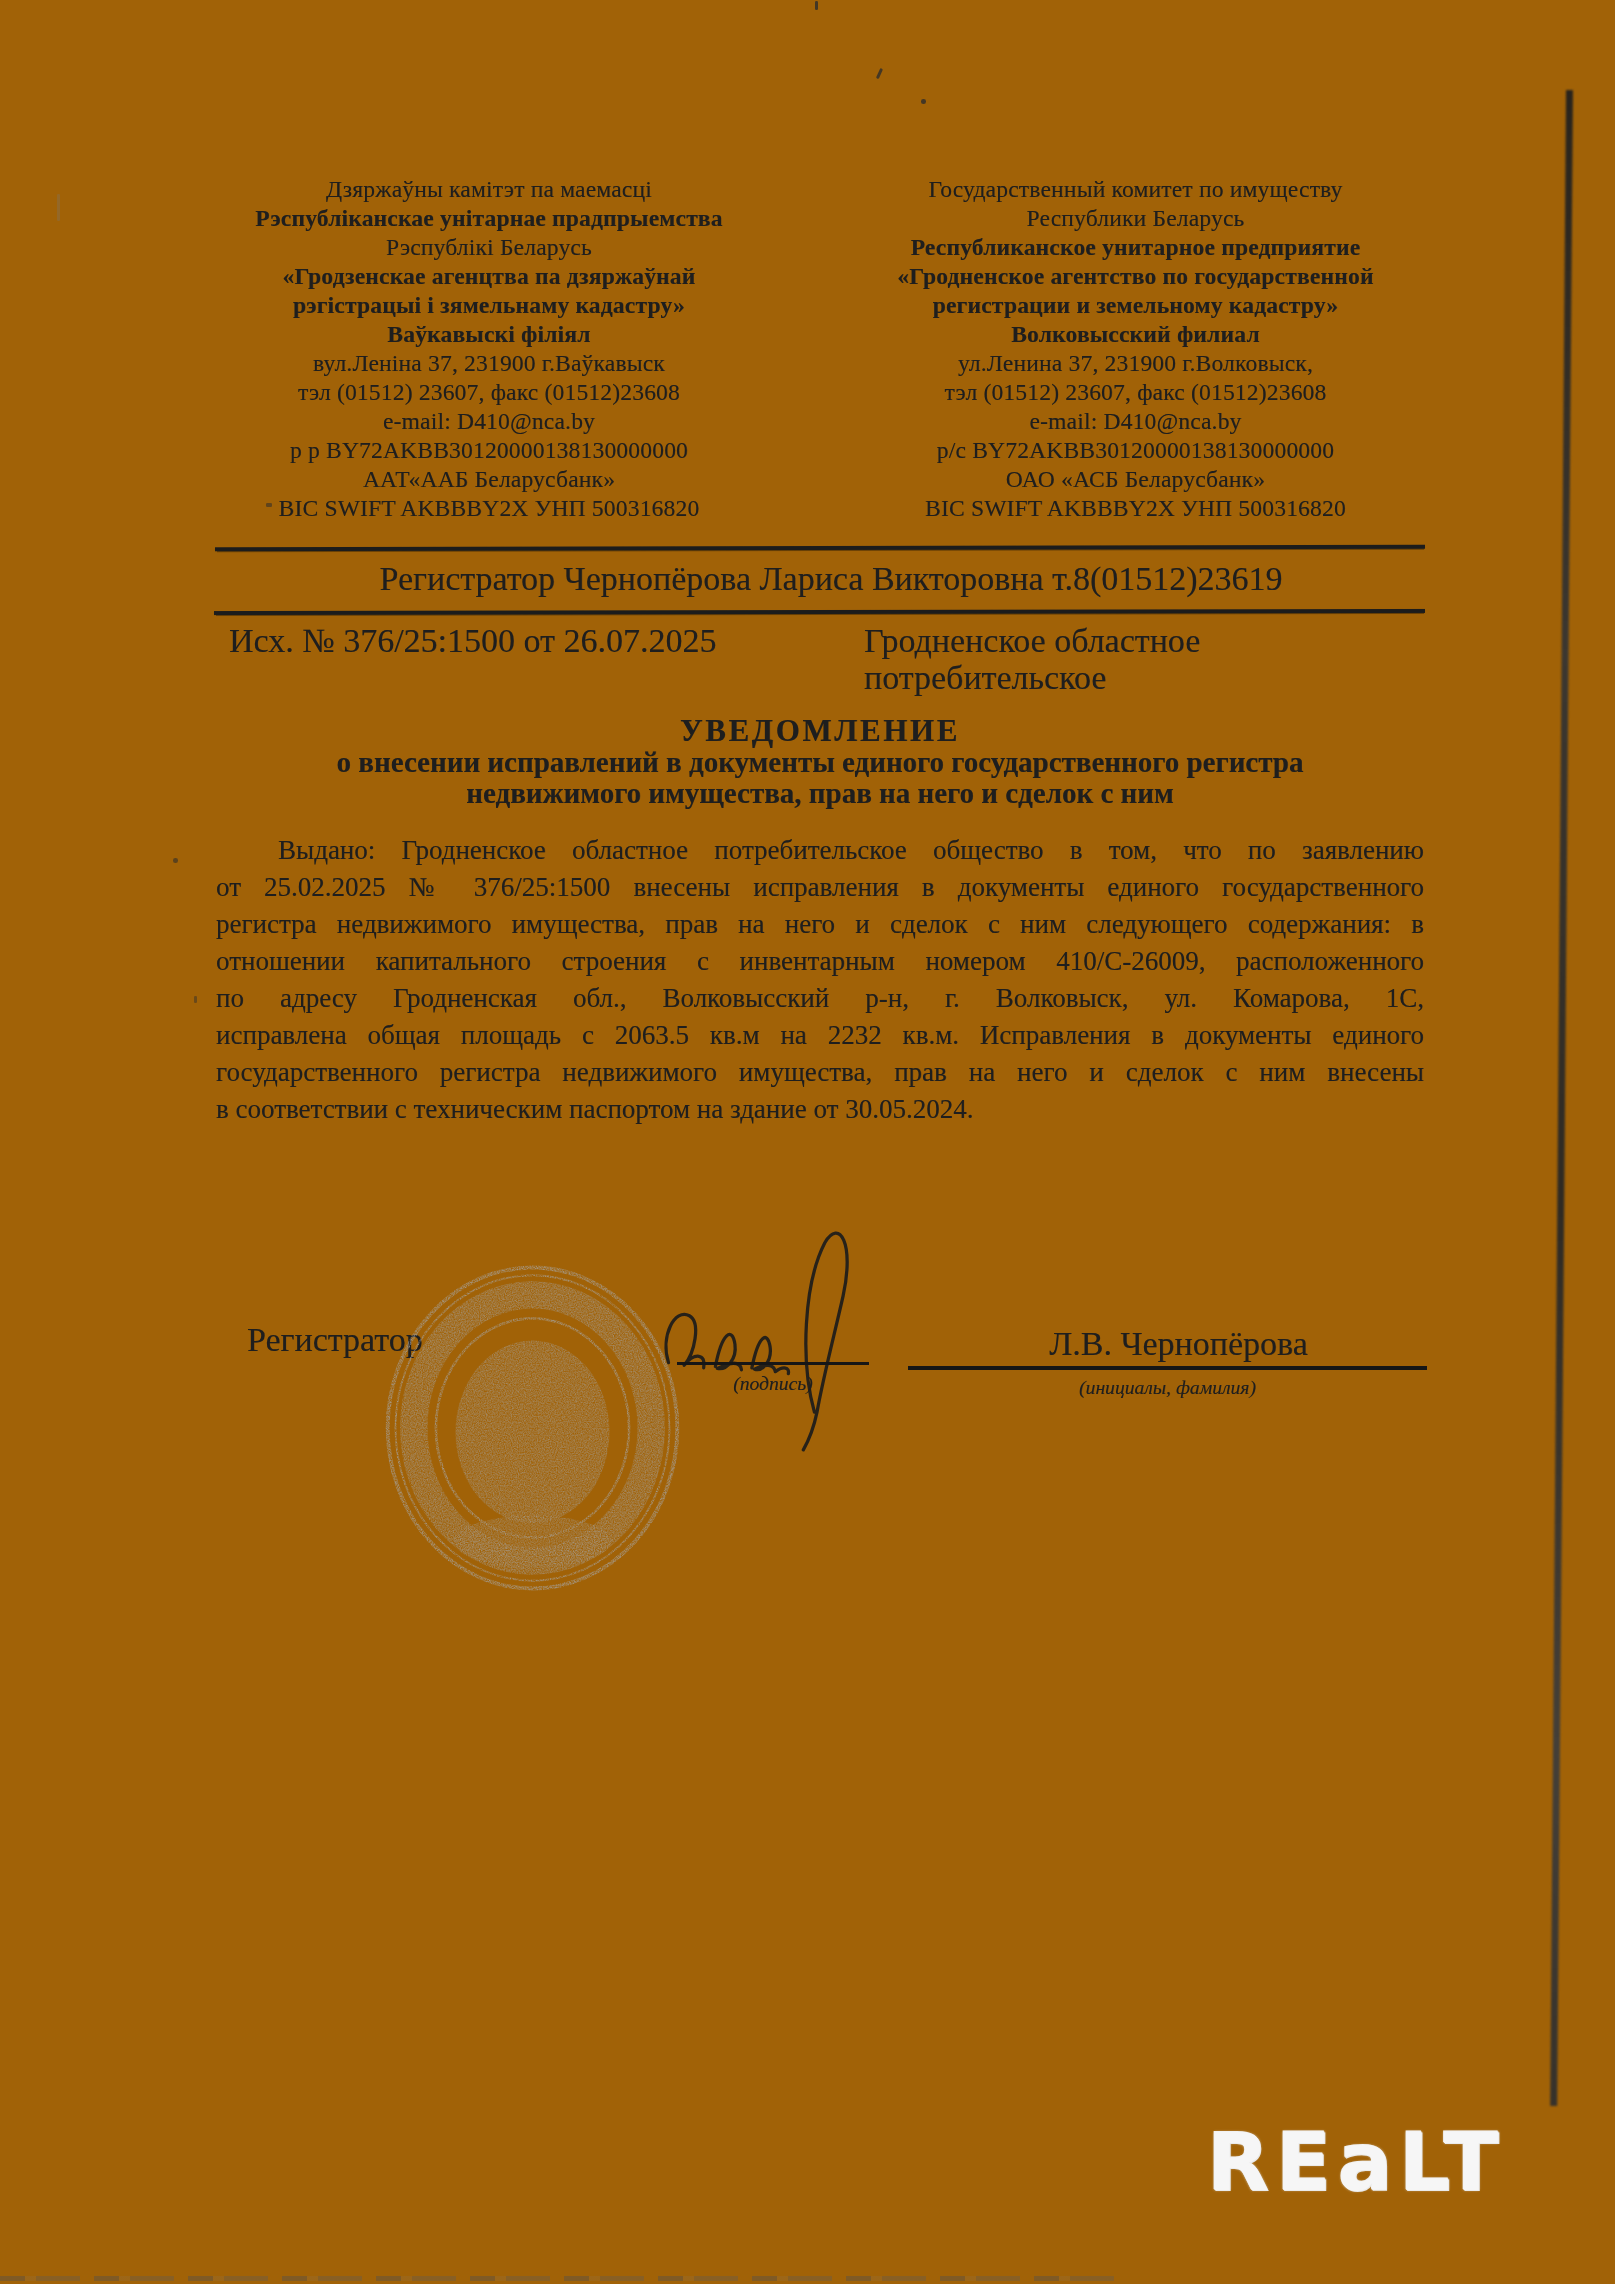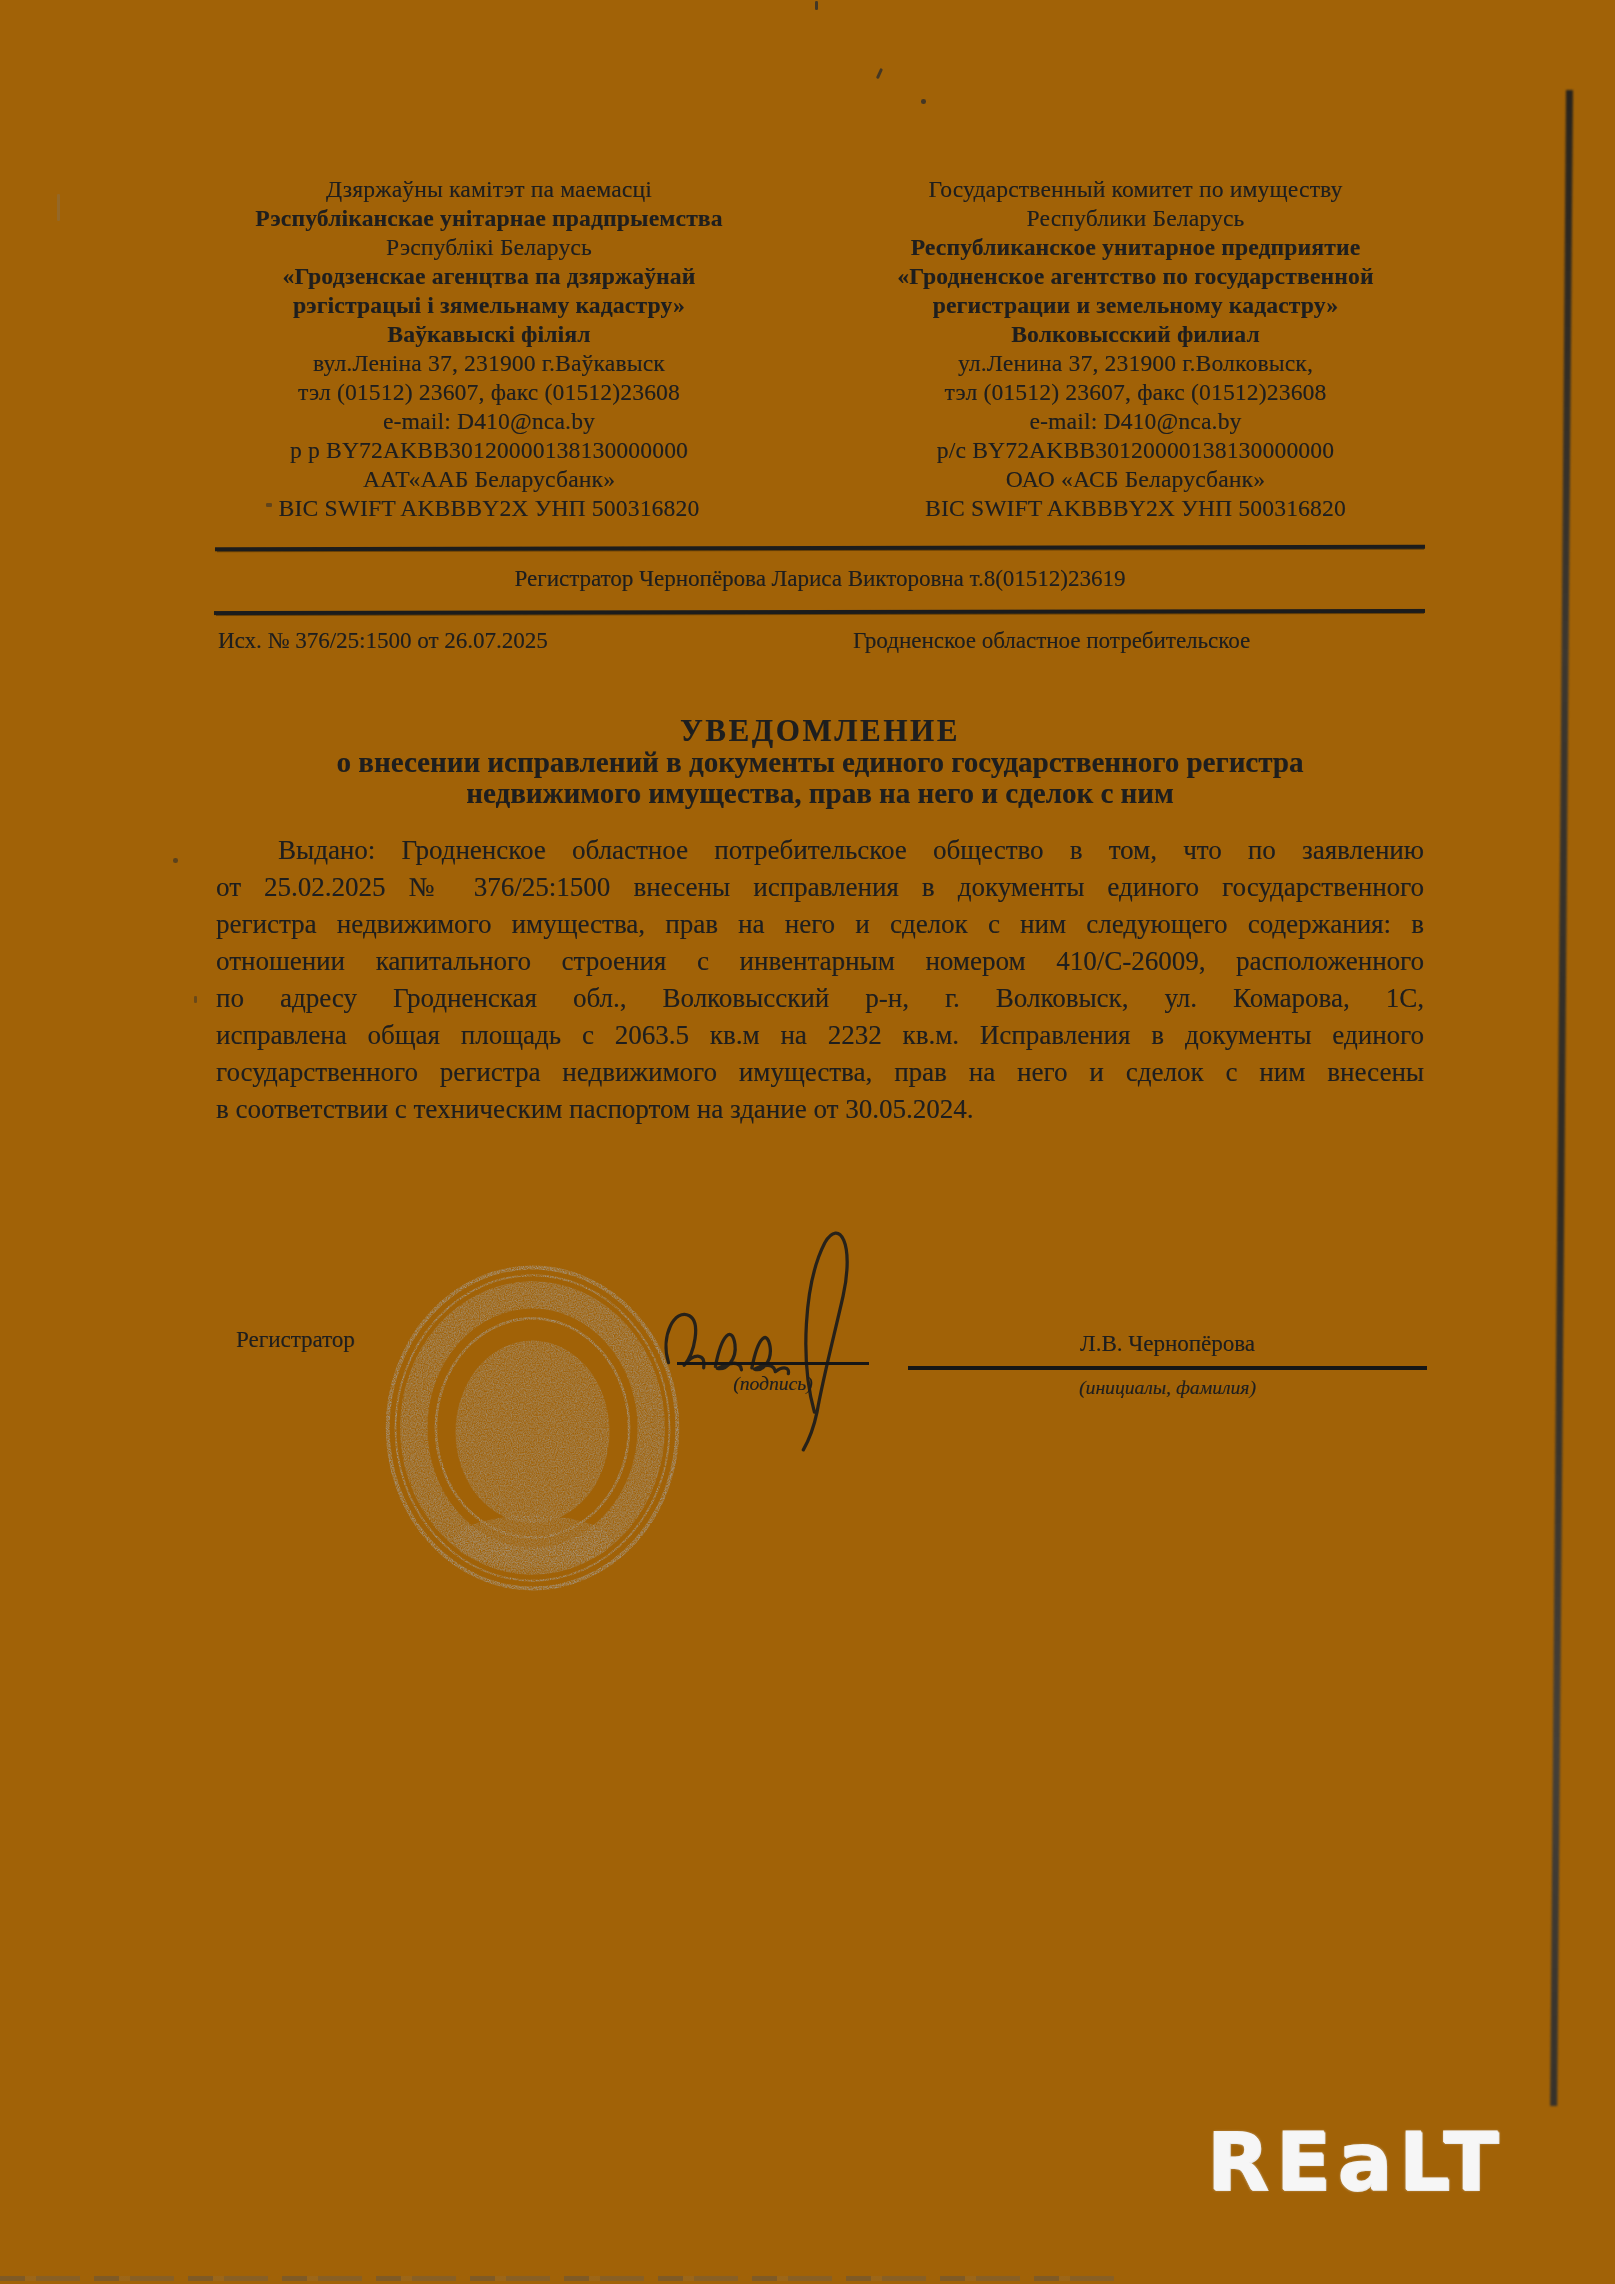--- a/index.html
+++ b/index.html
@@ -4,21 +4,21 @@
 <style>
   html,body{margin:0;padding:0;background:#e9e9e9;}
   .page{position:relative;width:1616px;height:2284px;background:#a16207;overflow:hidden;
         color:#1e1e1e;font-family:"Liberation Serif","DejaVu Serif",serif;}
   .abs{position:absolute;}
   .ink{text-shadow:0.3px 0.3px 0.5px rgba(35,35,35,.45);}
   .hdr{position:absolute;text-align:center;font-size:23.5px;line-height:29px;letter-spacing:0.2px;}
   .hdr .ln{display:block;}
   .hdr .b{font-weight:bold;}
   .rule{position:absolute;height:3.9px;background:#1c1c1c;box-shadow:0 0.7px 0.7px rgba(0,0,0,.35);filter:blur(0.3px);}
-  .t41{font-size:23px;line-height:34px;}
+  .t41{font-size:34px;line-height:34px;margin-left:11px;}
   .title{font-size:31px;font-weight:bold;letter-spacing:2.6px;}
   .sub{font-size:29px;font-weight:bold;line-height:31px;}
   .jline{font-size:27px;line-height:37px;text-align:justify;text-align-last:justify;}
   .jlast{text-align-last:left;}
   .indent{text-indent:62px;}
   .cap{font-size:19.6px;font-style:italic;text-align:center;}
   .sigline{position:absolute;height:3.3px;background:#161616;filter:blur(0.2px);}
   .wm{position:absolute;font-family:"DejaVu Sans","Liberation Sans",sans-serif;font-weight:800;
       font-size:81px;letter-spacing:6.5px;color:#f6f6f6;
       text-shadow:1px 1px 0 #eaeaea,-0.7px -0.7px 0 #f2f2f2,0 0 2.6px #e7e7e7;}

